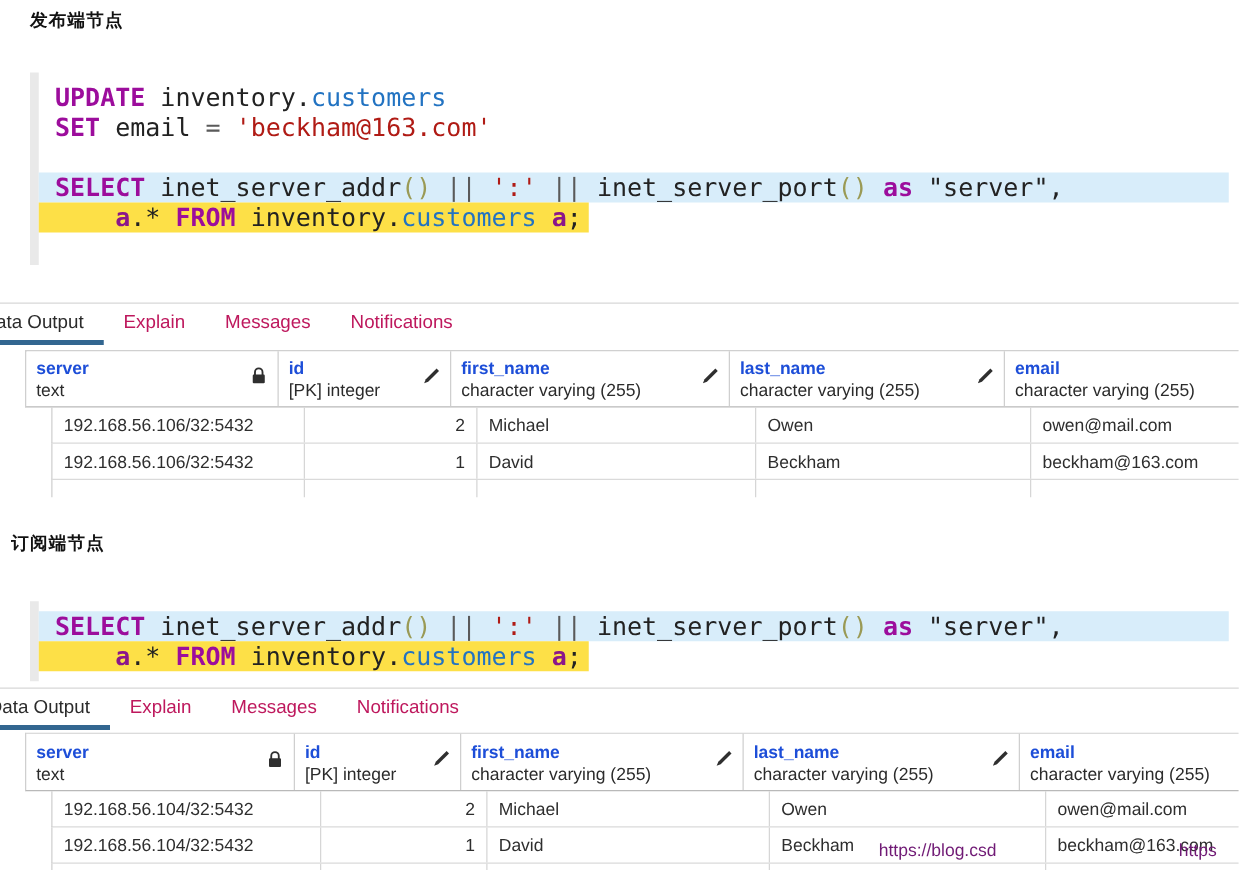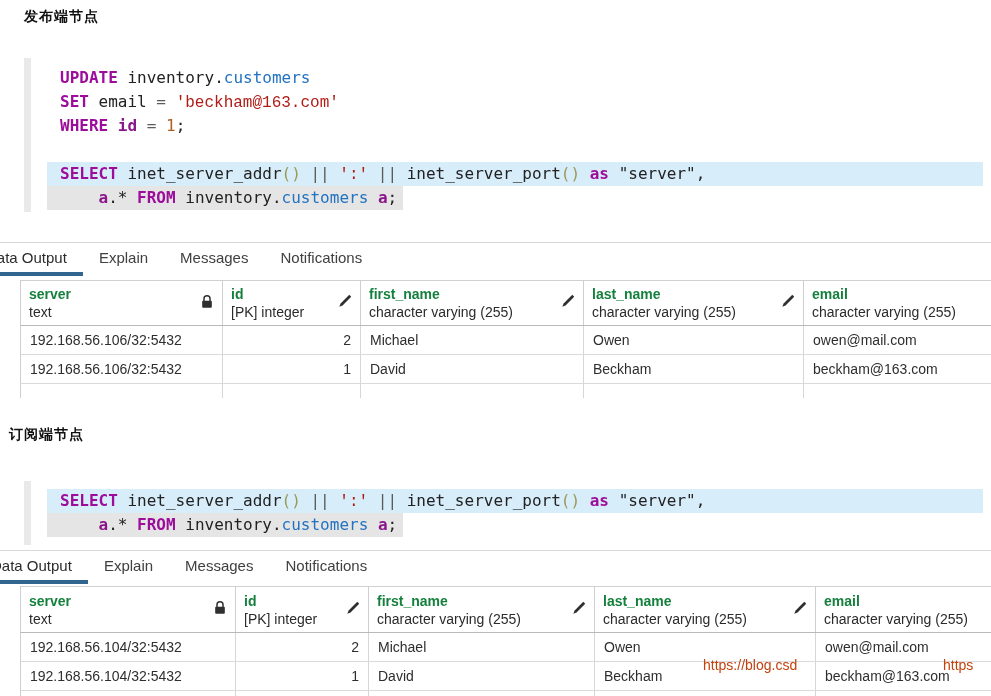--- a/index.html
+++ b/index.html
@@ -16,83 +16,82 @@
 
   
   .code-block{position:absolute;left:24px;width:959px;background:#fff;}
   #sec0 .code-block{top:58px;height:154px;}
   #sec1 .code-block{top:481px;height:64px;}
   .gutter{position:absolute;left:0;top:0;bottom:0;width:7px;background:#e9e9e9;}
   .code-lines{position:absolute;left:7px;top:8px;right:0;}
   .code-line{
     height:24px;line-height:24px;white-space:pre;padding-left:13px;
     font-family:"DejaVu Sans Mono","Liberation Mono",monospace;
-    font-size:16px;color:#222;margin-left:16px;
+    font-size:20px;color:#222;
   }
   .code-line.sel-full{background:#d8edfa;}
-  .code-line.sel-text{background:#e5e5e5;width:max-content;padding-right:6px;}
+  .code-line.sel-text{background:#fde047;width:max-content;padding-right:6px;}
   .tk-kw{color:#9c0d9c;font-weight:bold;}
   .tk-al{color:#8b158b;font-weight:bold;}
-  .tk-str{color:#b01b15;font-family:Liberation Mono, monospace;}
+  .tk-str{color:#b01b15;}
   .tk-num{color:#ad5f28;}
   .tk-br{color:#9a9a55;}
   .tk-op{color:#5a5a5a;}
   .tk-pl{color:#222;}
   .tk-v2{color:#2273c2;}
 
   
   .tabbar{position:absolute;left:0;right:0;border-top:1px solid #d8d8d8;background:#fff;}
   #sec0 .tabbar{top:242px;height:34px;}
   #sec1 .tabbar{top:550px;height:35px;}
   .tabs{display:flex;height:100%;}
   #sec0 .tabs{margin-left:-30px;}
   #sec1 .tabs{margin-left:-25px;}
   .tab{
-    height:29px;line-height:30px;padding:0 16px;font-size:15px;color:#404040;
+    height:29px;line-height:30px;padding:0 16px;font-size:15px;color:#be185d;
     white-space:nowrap;cursor:pointer;
   }
   .tab.active{border-bottom:4px solid #326690;color:#2b2b2b;}
 
   
   .grid{position:absolute;left:20px;width:971px;overflow:hidden;background:#fff;}
   #sec0 .grid{top:280px;height:118px;}
   #sec1 .grid{top:586px;height:110px;}
   .g-header{display:flex;border-top:1px solid #d0d0d0;border-bottom:1px solid #b9b9b9;border-left:1px solid #cfcfcf;box-sizing:border-box;}
   .g-hcell{
     box-sizing:border-box;border-right:1px solid #cfcfcf;flex:0 0 auto;
     display:flex;align-items:center;justify-content:space-between;
     padding:0 8px;overflow:hidden;
   }
-  .g-hname{font-size:14px;font-weight:bold;color:#15803d;line-height:18px;white-space:nowrap;}
+  .g-hname{font-size:14px;font-weight:bold;color:#1d4ed8;line-height:18px;white-space:nowrap;}
   .g-htype{font-size:14px;color:#2b2b2b;line-height:18px;white-space:nowrap;}
   .hicon{flex:0 0 auto;margin-left:6px;}
-  .g-row{display:flex;border-bottom:1px solid #dadada;border-left:1px solid #cfcfcf;box-sizing:border-box;}
+  .g-row{display:flex;border-bottom:1px solid #dadada;border-left:1px solid #cfcfcf;box-sizing:border-box;margin-left:21px;}
   .g-row.partial{border-bottom:none;}
   .g-cell{
     box-sizing:border-box;border-right:1px solid #d6d6d6;flex:0 0 auto;
     font-size:14px;color:#2e2e2e;padding:0 9px;overflow:hidden;white-space:nowrap;
   }
   .g-cell.num{text-align:right;}
 
   
-  .watermark{position:absolute;top:657px;font-size:14px;color:#c2410c;white-space:nowrap;}
+  .watermark{position:absolute;top:672px;font-size:14px;color:#701a75;white-space:nowrap;}
   .wm-left{left:703px;}
   .wm-right{left:943px;}
 </style>
 </head>
 <body>
 
 <div id="sec0">
   <div class="sec-title">发布端节点</div>
   <div class="code-block">
     <div class="gutter"></div>
     <div class="code-lines">
         <div class="code-line"><span class="tk-kw">UPDATE</span><span class="tk-pl"> inventory.</span><span class="tk-v2">customers</span></div>
         <div class="code-line"><span class="tk-kw">SET</span><span class="tk-pl"> email </span><span class="tk-op">=</span><span class="tk-pl"> </span><span class="tk-str">'beckham@163.com'</span></div>
-        <div class="code-line"><span class="tk-kw">WHERE</span><span class="tk-pl"> </span><span class="tk-al">id</span><span class="tk-pl"> </span><span class="tk-op">=</span><span class="tk-pl"> </span><span class="tk-num">1</span><span class="tk-pl">;</span></div>
         <div class="code-line">&nbsp;</div>
         <div class="code-line sel-full"><span class="tk-kw">SELECT</span><span class="tk-pl"> inet_server_addr</span><span class="tk-br">()</span><span class="tk-op"> || </span><span class="tk-str">':'</span><span class="tk-op"> || </span><span class="tk-pl">inet_server_port</span><span class="tk-br">()</span><span class="tk-kw"> as </span><span class="tk-pl">"server",</span></div>
         <div class="code-line sel-text"><span class="tk-pl">    </span><span class="tk-al">a</span><span class="tk-pl">.* </span><span class="tk-kw">FROM</span><span class="tk-pl"> inventory.</span><span class="tk-v2">customers</span><span class="tk-pl"> </span><span class="tk-al">a</span><span class="tk-pl">;</span></div>
       </div>
   </div>
   <div class="tabbar">
       <div class="tabs">
         <div class="tab active">Data Output</div>
         <div class="tab">Explain</div>
         <div class="tab">Messages</div>

